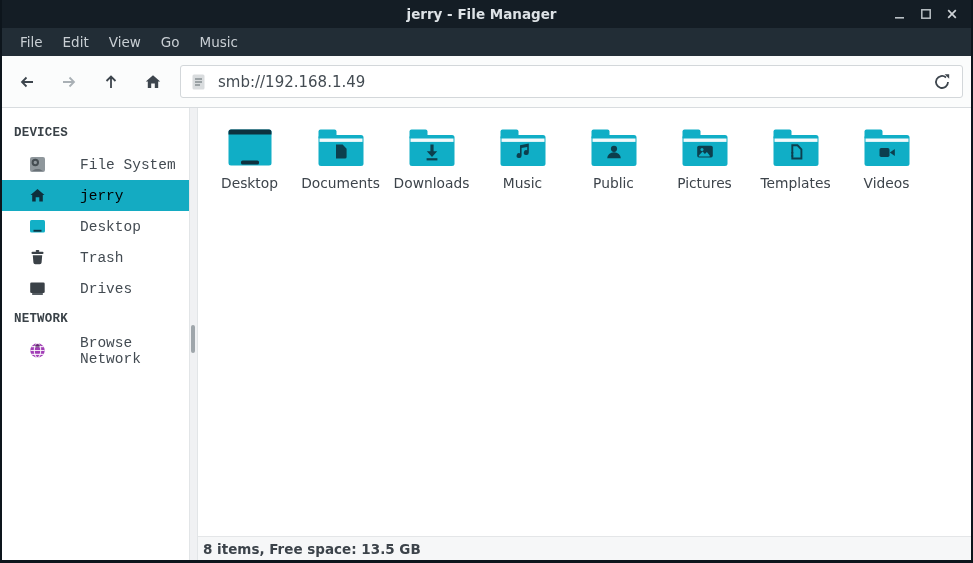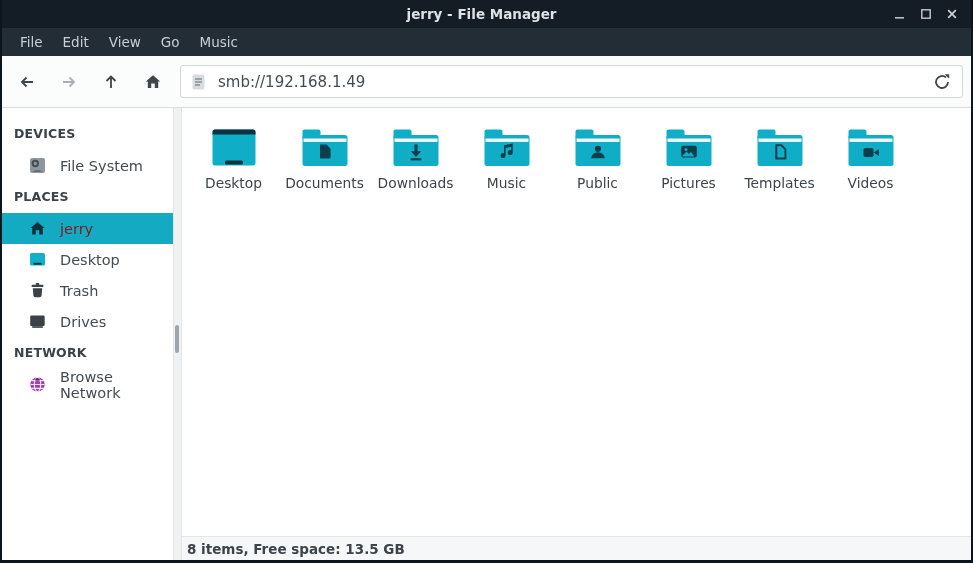--- a/index.html
+++ b/index.html
@@ -52,39 +52,39 @@
   }
   .address-text{
     flex:1; margin-left:12px; color:#434b52; font-size:15px;
     white-space:nowrap; overflow:hidden;
   }
 
   
   .body-row{ flex:1; display:flex; min-height:0; background:#f0f1f3; }
 
   .sidebar{
-    width:172px; background:#ffffff; border-right:1px solid #e2e5e7;
-    padding-top:10px; overflow:hidden; flex:none;
+    width:188px; background:#ffffff; border-right:1px solid #e2e5e7;
+    padding-top:10px; overflow:hidden; flex:none;font-family:Liberation Mono, monospace;
   }
   .side-gap{ width:7px; position:relative; flex:none; }
   .side-scroll-thumb{
     position:absolute; left:1px; top:217px; width:4px; height:28px;
     background:#9fa6ab; border-radius:2px;
   }
 
   .side-header{
     color:#3a4248; font-size:12.5px; font-weight:bold;
     padding:8px 12px 9px 12px; letter-spacing:.2px;
   }
   .side-item{
     height:31px; display:flex; align-items:center; padding-left:27px;
-    color:#434b52; font-size:14.5px; cursor:default;
+    color:#434b52; font-size:14.5px; cursor:default;gap:20px;
   }
   .side-item .s-icon{ width:17px; height:17px; margin-right:14px; display:flex; flex:none; }
-  .side-item.selected{ background:#14abc2; color:#7f1d1d; }
+  .side-item.selected{ background:#14abc2; color:#000000; }
 
   .main-col{ flex:1; display:flex; flex-direction:column; min-width:0; border-left:1px solid #e2e5e7; }
   .content{
     flex:1; background:#ffffff; border-bottom:1px solid #e4e6e8;
     padding:10px 0 0 6px; overflow:hidden;
   }
   .file-grid{ display:flex; }
   .file-item{
     width:91px; display:flex; flex-direction:column; align-items:center;
     padding-top:2px;
@@ -179,21 +179,20 @@
           <span class="s-icon">
             <svg width="17" height="17">
               <rect x="1" y="1" width="15" height="15" rx="2" fill="#8f979c"></rect>
               <circle cx="6.3" cy="6.5" r="2.7" fill="none" stroke="#454d52" stroke-width="2"></circle>
               <path d="M3 14.6 c2.5 -1.6 8.5 -1.6 11 0 z" fill="#454d52"></path>
             </svg>
           </span>
           <span>File System</span>
         </div>
 
-        <div class="side-header">PLACES</div>
         <div class="side-item selected">
           <span class="s-icon">
             <svg width="17" height="17">
               <path d="M8.5 2 L15.5 8 H13.8 V14.5 H10.3 V10.2 H6.7 V14.5 H3.2 V8 H1.5 Z" fill="#0e2f3c"></path>
             </svg>
           </span>
           <span>jerry</span>
         </div>
         <div class="side-item">
           <span class="s-icon">

